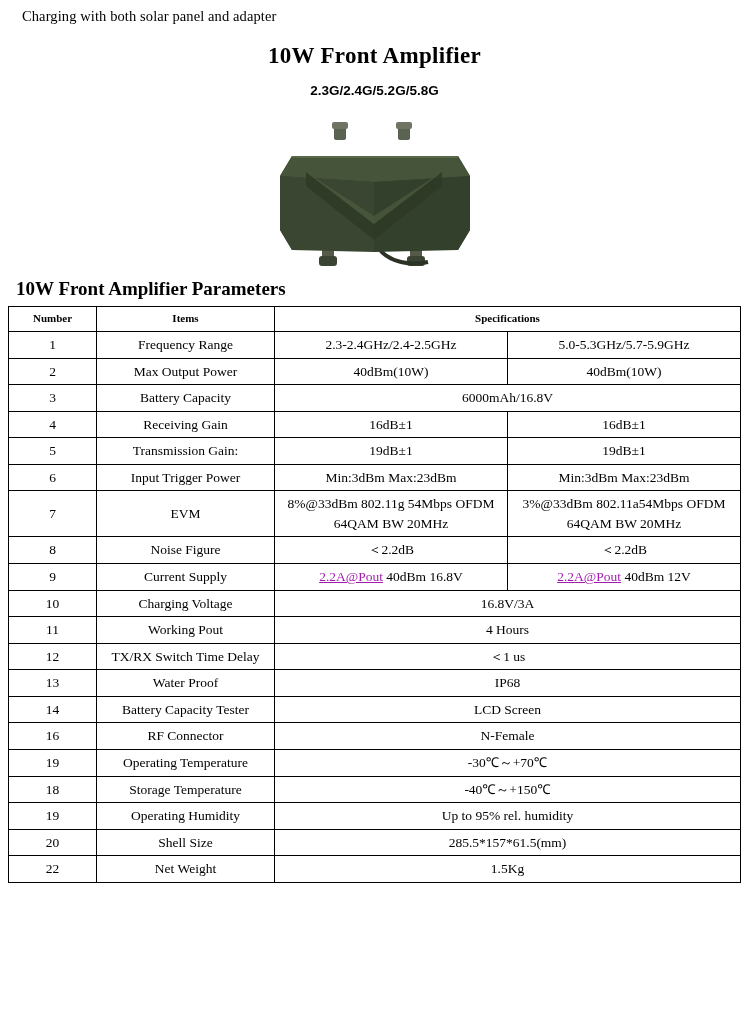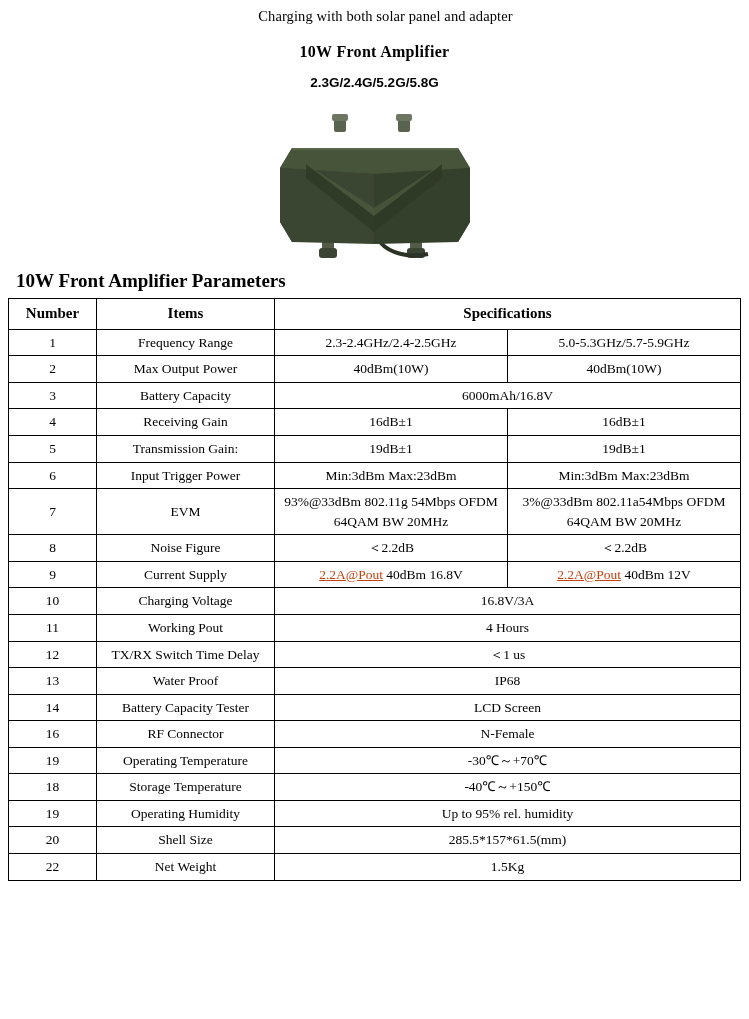--- a/index.html
+++ b/index.html
@@ -17,25 +17,24 @@
   }
   .page {
     width: 749px;
     position: relative;
   }
   .top-note {
     font-size: 14.5px;
     padding: 8px 0 0 22px;
     font-family: "Liberation Serif", serif;
     letter-spacing: 0.1px;
-    text-align: center;
   }
   .product-title {
     text-align: center;
-    font-size: 16px;
+    font-size: 23px;
     font-weight: bold;
     font-family: "Liberation Serif", serif;
     margin-top: 18px;
     letter-spacing: 0.3px;
   }
   .product-subtitle {
     text-align: center;
     font-size: 13.5px;
     font-weight: bold;
     font-family: "Liberation Sans", sans-serif;
@@ -68,29 +67,29 @@
     border: 1px solid #000000;
     font-size: 13.5px;
     font-family: "Liberation Serif", serif;
     text-align: center;
     vertical-align: middle;
     padding: 3px 2px;
     line-height: 1.45;
   }
   table.spec th {
     font-weight: bold;
-    font-size: 15px;
+    font-size: 11px;
     padding: 4px 12px;
   }
   .col-num { width: 88px; }
   .col-item { width: 178px; }
   .col-spec { width: 233px; }
   .cell-ml { line-height: 1.75; }
   .link {
-    color: #c2410c;
+    color: #a21caf;
     text-decoration: underline;
     text-align: center;
   }
 </style>
 </head>
 <body>
 
 <div class="page">
 
   <div class="top-note">Charging with both solar panel and adapter</div>
@@ -175,21 +174,21 @@
         </tr>
         <tr>
           <td>6</td>
           <td>Input Trigger Power</td>
           <td>Min:3dBm Max:23dBm</td>
           <td>Min:3dBm Max:23dBm</td>
         </tr>
         <tr>
           <td>7</td>
           <td>EVM</td>
-          <td class="cell-ml">93%@33dBm 802.11g 54Mbps OFDM 64QAM BW 20MHz</td>
+          <td class="cell-ml">8%@33dBm 802.11g 54Mbps OFDM 64QAM BW 20MHz</td>
           <td class="cell-ml">3%@33dBm 802.11a54Mbps OFDM 64QAM BW 20MHz</td>
         </tr>
         <tr>
           <td>8</td>
           <td>Noise Figure</td>
           <td>＜2.2dB</td>
           <td>＜2.2dB</td>
         </tr>
         <tr>
           <td>9</td>

